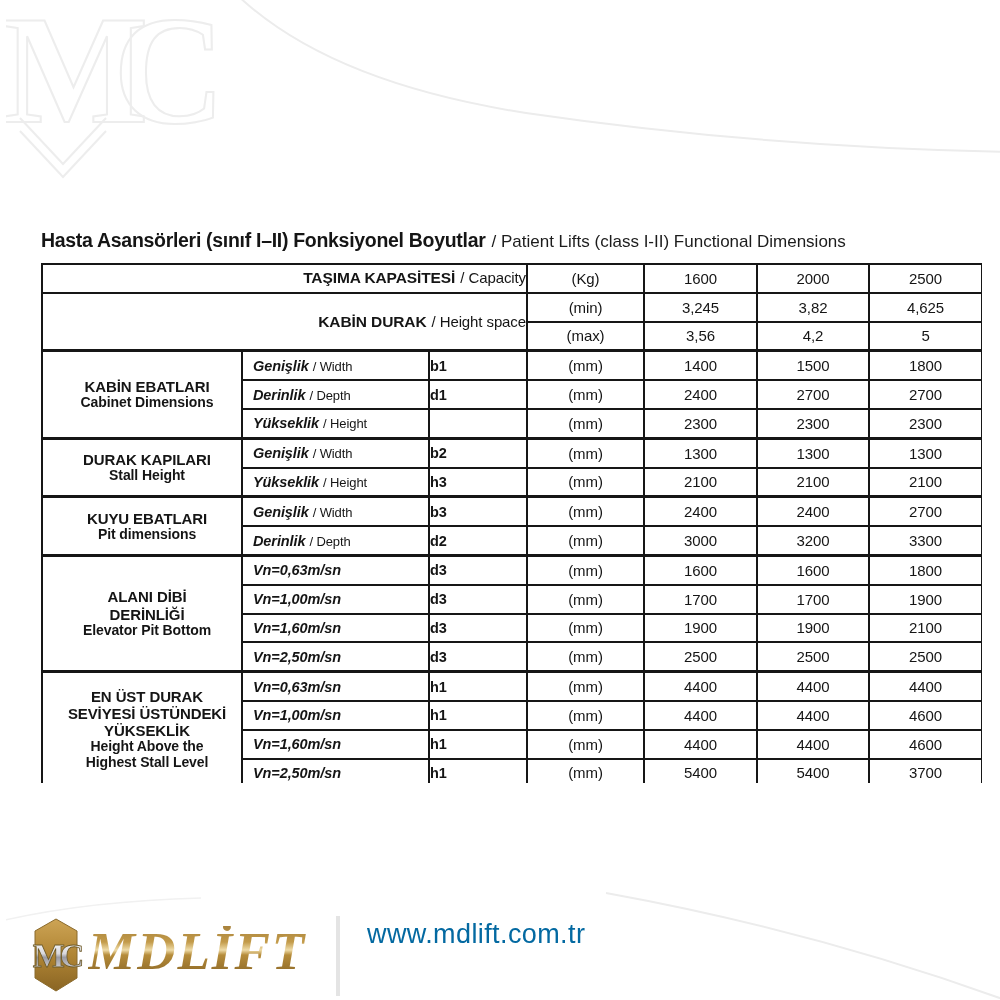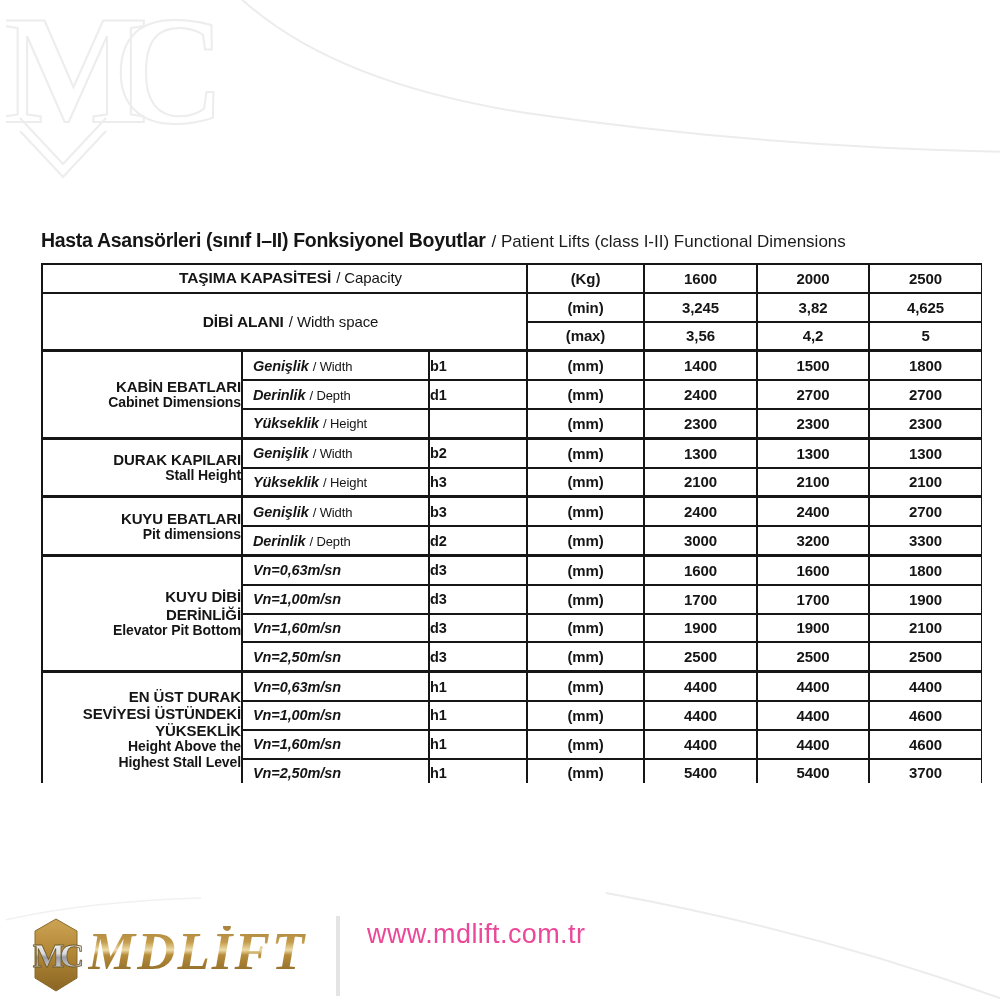--- a/index.html
+++ b/index.html
@@ -13,43 +13,43 @@
   
   .title{position:absolute;left:35px;top:229px;white-space:nowrap;}
   .title .t-tr{font-size:19.5px;font-weight:800;letter-spacing:-0.3px;}
   .title .t-en{font-size:17px;font-weight:400;margin-left:6px;color:#1c1c1c;}
 
   
   .tablewrap{position:absolute;left:35px;top:263px;width:941px;height:520px;overflow:hidden;}
   table.spec{border-collapse:collapse;table-layout:fixed;width:940px;letter-spacing:-0.1px;}
   table.spec td{border:2px solid #161616;height:26.8px;padding:0;overflow:hidden;vertical-align:middle;}
   table.spec tr.sec td{border-top-width:3px;}
-  td.lbl{padding-left:12px !important;text-align:center;}
+  td.lbl{padding-left:12px !important;text-align:right;}
   td.lbl .b{font-size:15.5px;font-weight:800;}
   td.lbl .r{font-size:15px;font-weight:400;margin-left:5px;}
-  td.seclbl{padding-left:10px !important;text-align:right;}
+  td.seclbl{padding-left:10px !important;text-align:center;}
   td.seclbl .b{font-size:15px;font-weight:800;line-height:1.14;white-space:pre-line;}
   td.seclbl .r{font-size:14px;font-weight:700;line-height:1.14;white-space:pre-line;}
   td.sub{padding-left:10px !important;text-align:left;}
   td.sub .b{font-size:14.5px;font-weight:700;font-style:italic;}
   td.sub .r{font-size:13px;font-weight:400;margin-left:4px;}
   td.sym{text-align:left;font-size:14.5px;font-weight:600;}
-  td.unit{text-align:center;font-size:15px;font-weight:700;}
-  td.val{text-align:center;font-size:15px;font-weight:700;}
+  td.unit{text-align:center;font-size:15px;font-weight:400;}
+  td.val{text-align:center;font-size:15px;font-weight:400;}
 
   
   .footer-hex{position:absolute;left:28px;top:918px;overflow:visible;}
   .wordmark{position:absolute;left:82px;top:926px;font-family:"Liberation Serif",serif;
             font-weight:700;font-size:53px;line-height:50px;letter-spacing:2px;
             background:linear-gradient(180deg,#a8823c 0%,#c39b4a 32%,#efdca8 48%,#b68c3a 58%,#8a6626 100%);
             -webkit-background-clip:text;background-clip:text;color:transparent;font-style:italic;
             -webkit-text-fill-color:transparent;}
   .divider{position:absolute;left:330px;top:916px;width:4px;height:80px;background:#e4e4e4;}
   .contact{position:absolute;left:361px;top:920px;font-size:27px;line-height:28px;
-           color:#ec4899;letter-spacing:0.4px;}
+           color:#0369a1;letter-spacing:0.4px;}
 </style>
 </head>
 <body>
 
 <div class="page">
 
   <svg class="decor" viewBox="0 0 1000 1000">
     <path d="M228 -8 Q 320 82 520 113 Q 760 148 1012 152" stroke="#ececec" stroke-width="2" fill="none"></path>
     <path d="M600 893 Q 815 932 1010 1004" stroke="#ececec" stroke-width="2" fill="none"></path>
     <path d="M-10 922 Q 80 901 195 898" stroke="#f1f1f1" stroke-width="1.5" fill="none"></path>
@@ -83,21 +83,21 @@
         <span class="b">TAŞIMA KAPASİTESİ</span><span class="r">/ Capacity</span>
       </td>
       <td class="unit">(Kg)</td>
       <td class="val">1600</td>
       <td class="val">2000</td>
       <td class="val">2500</td>
     </tr>
 
     <tr>
       <td colspan="3" rowspan="2" class="lbl">
-        <span class="b">DİBİ ALANI</span><span class="r">/ Width space</span>
+        <span class="b">KABİN DURAK</span><span class="r">/ Height space</span>
       </td>
       <td class="unit">(min)</td>
       <td class="val">3,245</td>
       <td class="val">3,82</td>
       <td class="val">4,625</td>
     </tr>
     <tr>
       <td class="unit">(max)</td>
       <td class="val">3,56</td>
       <td class="val">4,2</td>
@@ -170,21 +170,21 @@
       <td class="sub"><span class="b">Derinlik</span><span class="r">/ Depth</span></td>
       <td class="sym">d2</td>
       <td class="unit">(mm)</td>
       <td class="val">3000</td>
       <td class="val">3200</td>
       <td class="val">3300</td>
     </tr>
 
     <tr class="sec">
       <td rowspan="4" class="seclbl">
-        <div class="b">KUYU DİBİ
+        <div class="b">ALANI DİBİ
 DERİNLİĞİ</div>
         <div class="r">Elevator Pit Bottom</div>
       </td>
       <td class="sub"><span class="b">Vn=0,63m/sn</span></td>
       <td class="sym">d3</td>
       <td class="unit">(mm)</td>
       <td class="val">1600</td>
       <td class="val">1600</td>
       <td class="val">1800</td>
     </tr>

